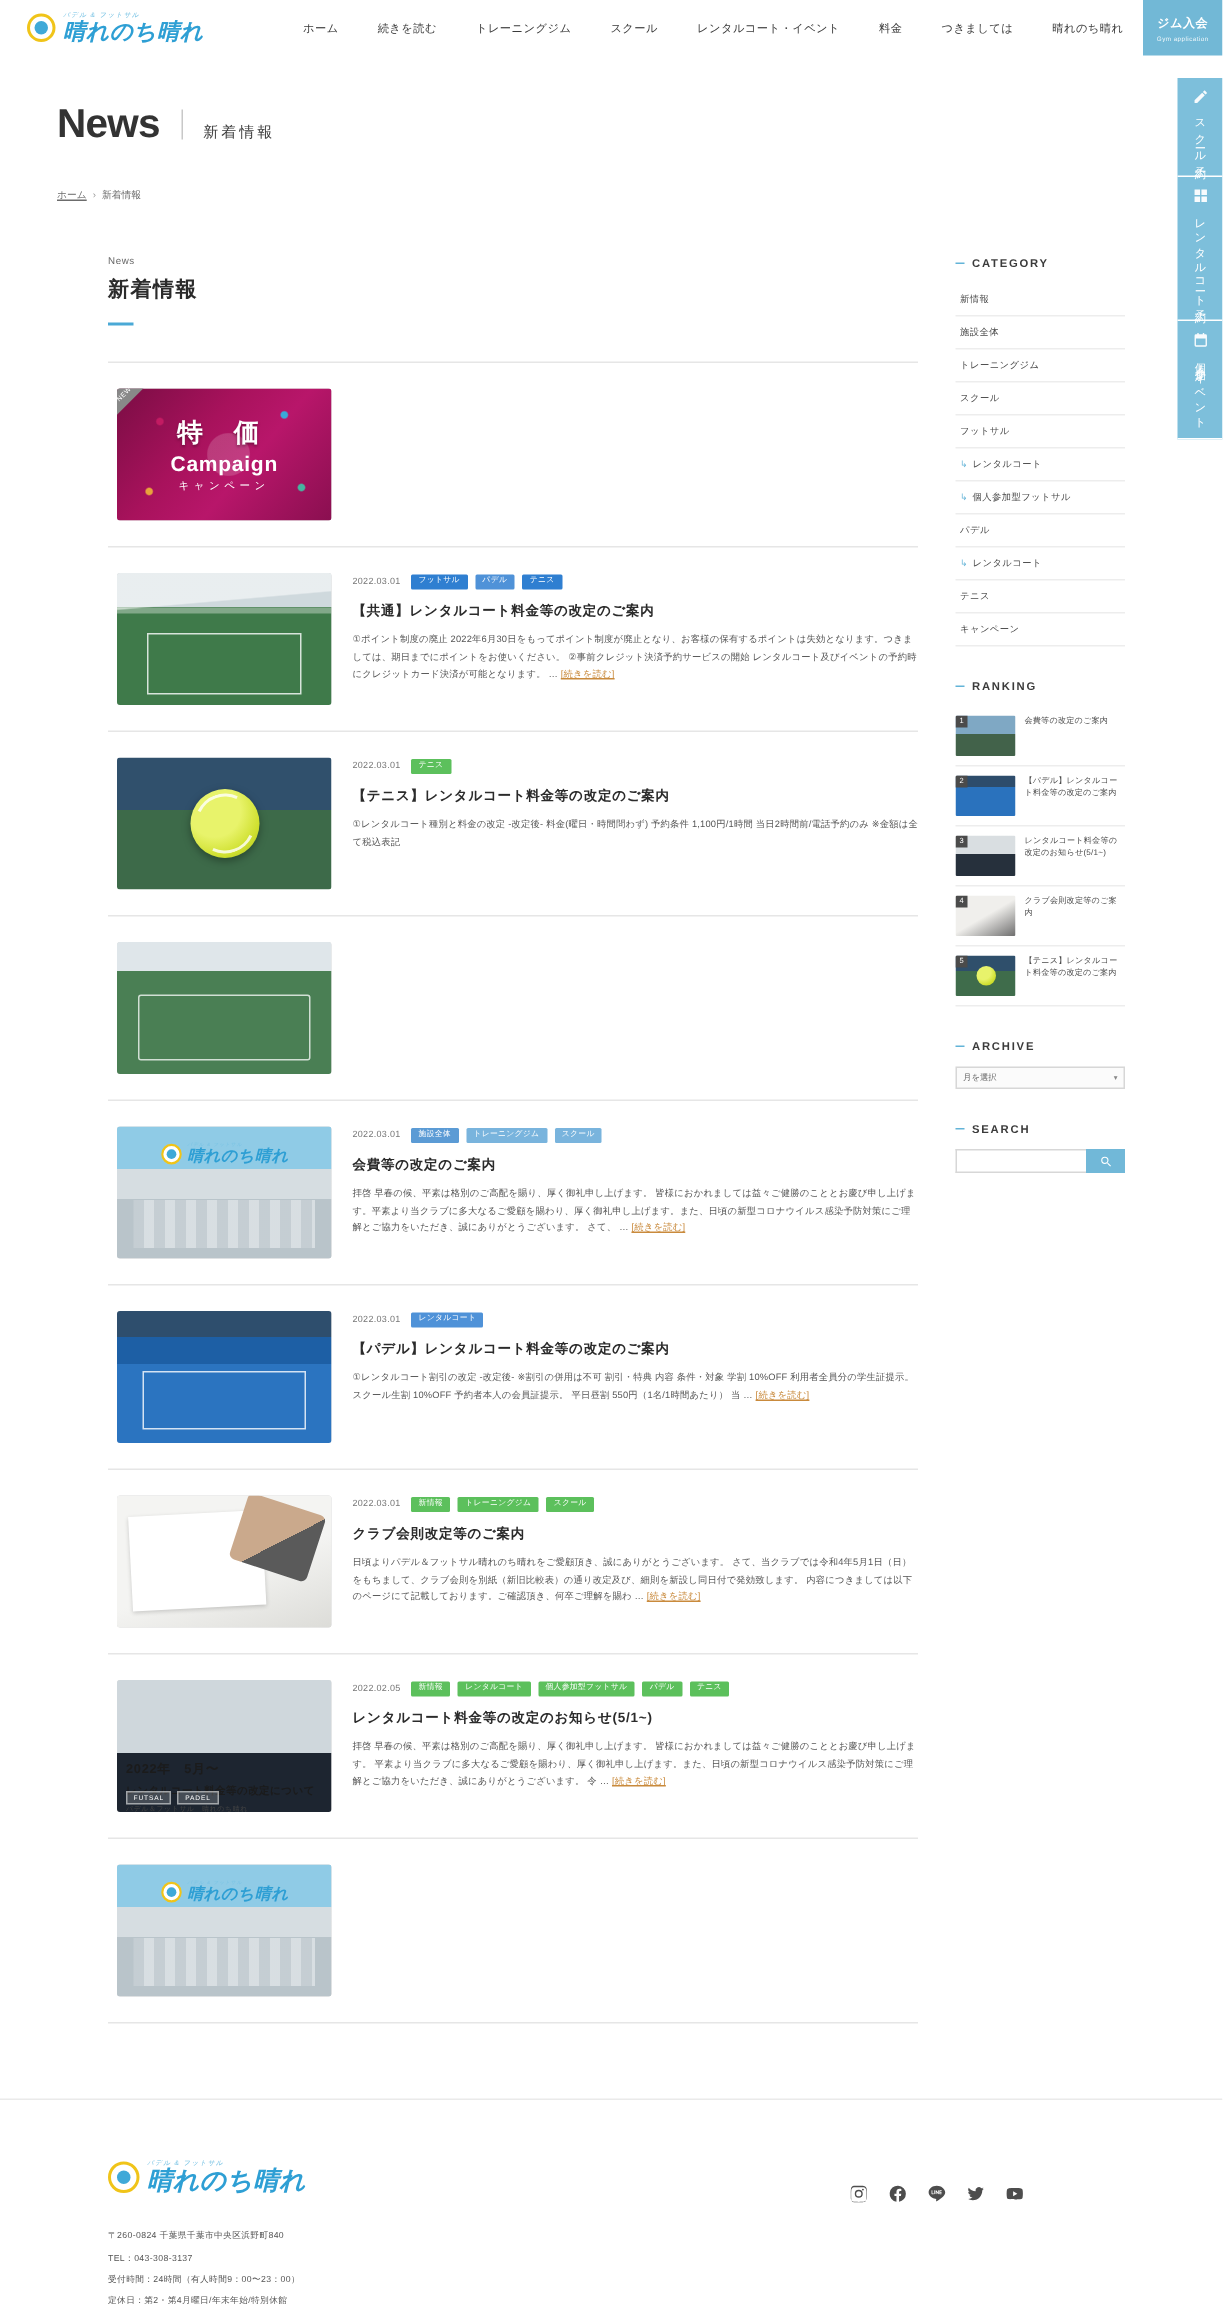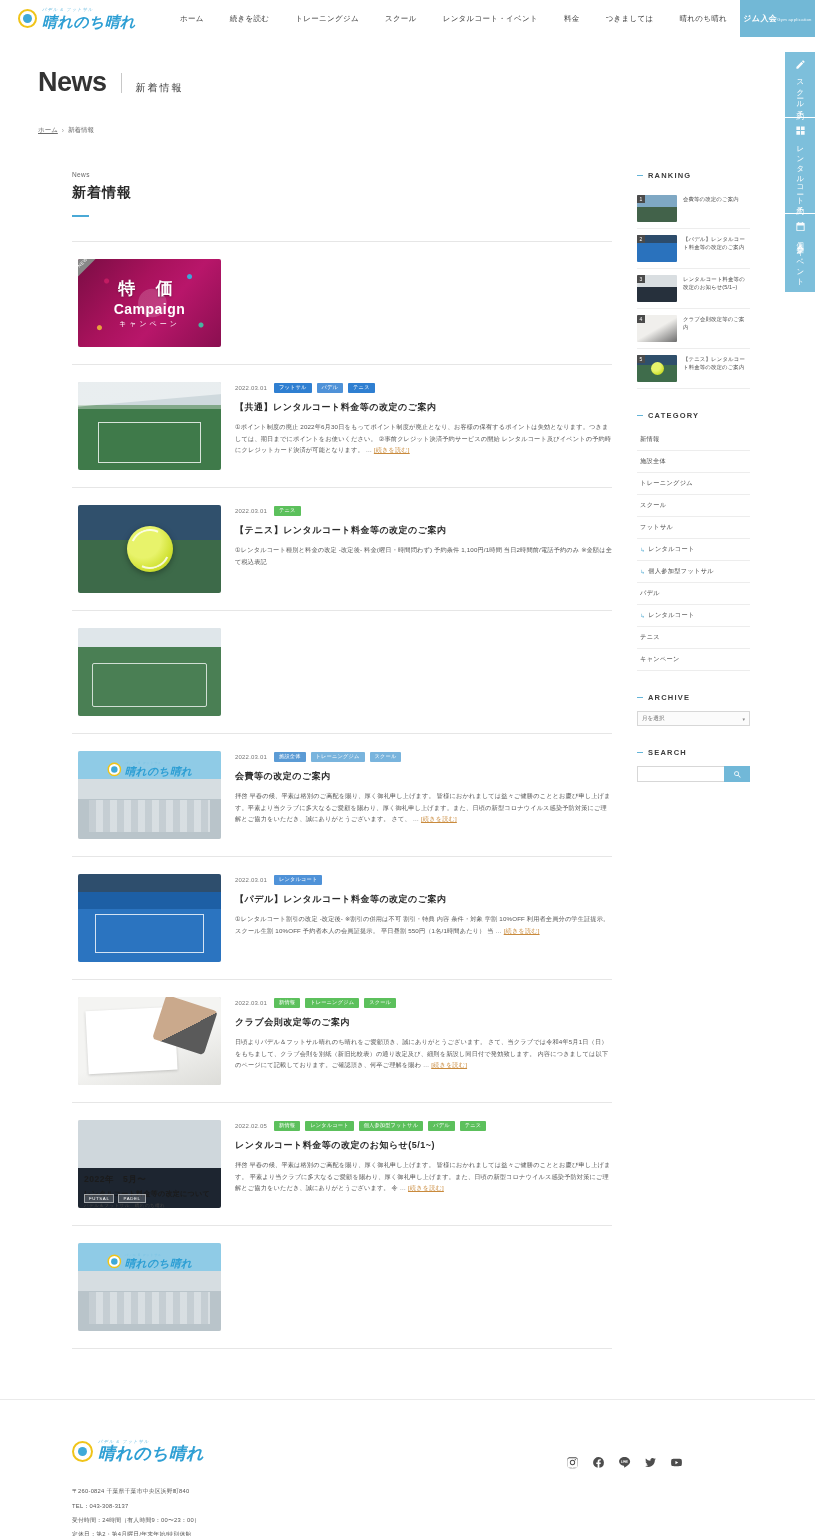--- a/index.html
+++ b/index.html
@@ -32,22 +32,22 @@
   .logo-text { margin-left:5px; line-height:1; }
   .logo-sub { font-size:4.4px; color:#79c3e4; letter-spacing:.9px; display:block; margin-bottom:1px; font-style:italic; }
   .logo-main { font-size:15px; color:#2e9fd4; font-weight:bold; letter-spacing:.4px; display:block; font-style:italic;}
 
   .nav { display:flex; align-items:center; gap:0; flex:1; justify-content:center; margin-left:-10px;}
   .nav-item {
     font-size:7.5px; color:#3b3b3b; padding:0 13px; letter-spacing:.3px;
     white-space:nowrap; cursor:pointer;
   }
   .gym-btn {
-    width:75px; height:37px; background:#72b8d6; color:#ffffff;
-    display:flex; align-items:center; justify-content:center;
+    width:53px; height:37px; background:#72b8d6; color:#ffffff;
+    display:flex; flex-direction:column; align-items:center; justify-content:center;
     cursor:pointer; flex:0 0 auto;
   }
   .gym-btn .jp { font-size:8px; font-weight:bold; letter-spacing:.4px; }
   .gym-btn .en { font-size:4.2px; margin-top:2px; letter-spacing:.3px; opacity:.9; }
 
   
   .side-tabs {
     position:absolute; right:0; top:52px; width:30px; z-index:40;
   }
   .side-tab {
@@ -501,20 +501,65 @@
           </div>
         </div>
       </div>
   </div>
 
   <div class="side-col">
 
     <div class="side-block">
       <div class="side-head">
         <span class="dash"></span>
+        <span>CATEGORY</span>
+      </div>
+      <div id="cat-list">
+          <div class="cat-item">
+            <span>新情報</span>
+          </div>
+          <div class="cat-item">
+            <span>施設全体</span>
+          </div>
+          <div class="cat-item">
+            <span>トレーニングジム</span>
+          </div>
+          <div class="cat-item">
+            <span>スクール</span>
+          </div>
+          <div class="cat-item">
+            <span>フットサル</span>
+          </div>
+          <div class="cat-item">
+            <span class="arrow">↳</span>
+            <span>レンタルコート</span>
+          </div>
+          <div class="cat-item">
+            <span class="arrow">↳</span>
+            <span>個人参加型フットサル</span>
+          </div>
+          <div class="cat-item">
+            <span>パデル</span>
+          </div>
+          <div class="cat-item">
+            <span class="arrow">↳</span>
+            <span>レンタルコート</span>
+          </div>
+          <div class="cat-item">
+            <span>テニス</span>
+          </div>
+          <div class="cat-item">
+            <span>キャンペーン</span>
+          </div>
+        </div>
+    </div>
+
+    <div class="side-block">
+      <div class="side-head">
+        <span class="dash"></span>
         <span>RANKING</span>
       </div>
       <div id="rank-list">
           <div class="rank-item">
             <div class="rank-thumb">
               <div class="rk-a"></div>
               <span class="rank-num">1</span>
             </div>
             <div class="rank-title">会費等の改定のご案内</div>
           </div>
@@ -540,65 +585,20 @@
             <div class="rank-title">クラブ会則改定等のご案内</div>
           </div>
           <div class="rank-item">
             <div class="rank-thumb">
               <div class="rk-e">
                 <div class="mini-ball"></div>
               </div>
               <span class="rank-num">5</span>
             </div>
             <div class="rank-title">【テニス】レンタルコート料金等の改定のご案内</div>
-          </div>
-        </div>
-    </div>
-
-    <div class="side-block">
-      <div class="side-head">
-        <span class="dash"></span>
-        <span>CATEGORY</span>
-      </div>
-      <div id="cat-list">
-          <div class="cat-item">
-            <span>新情報</span>
-          </div>
-          <div class="cat-item">
-            <span>施設全体</span>
-          </div>
-          <div class="cat-item">
-            <span>トレーニングジム</span>
-          </div>
-          <div class="cat-item">
-            <span>スクール</span>
-          </div>
-          <div class="cat-item">
-            <span>フットサル</span>
-          </div>
-          <div class="cat-item">
-            <span class="arrow">↳</span>
-            <span>レンタルコート</span>
-          </div>
-          <div class="cat-item">
-            <span class="arrow">↳</span>
-            <span>個人参加型フットサル</span>
-          </div>
-          <div class="cat-item">
-            <span>パデル</span>
-          </div>
-          <div class="cat-item">
-            <span class="arrow">↳</span>
-            <span>レンタルコート</span>
-          </div>
-          <div class="cat-item">
-            <span>テニス</span>
-          </div>
-          <div class="cat-item">
-            <span>キャンペーン</span>
           </div>
         </div>
     </div>
 
     <div class="side-block">
       <div class="side-head">
         <span class="dash"></span>
         <span>ARCHIVE</span>
       </div>
       <div class="archive-select">

